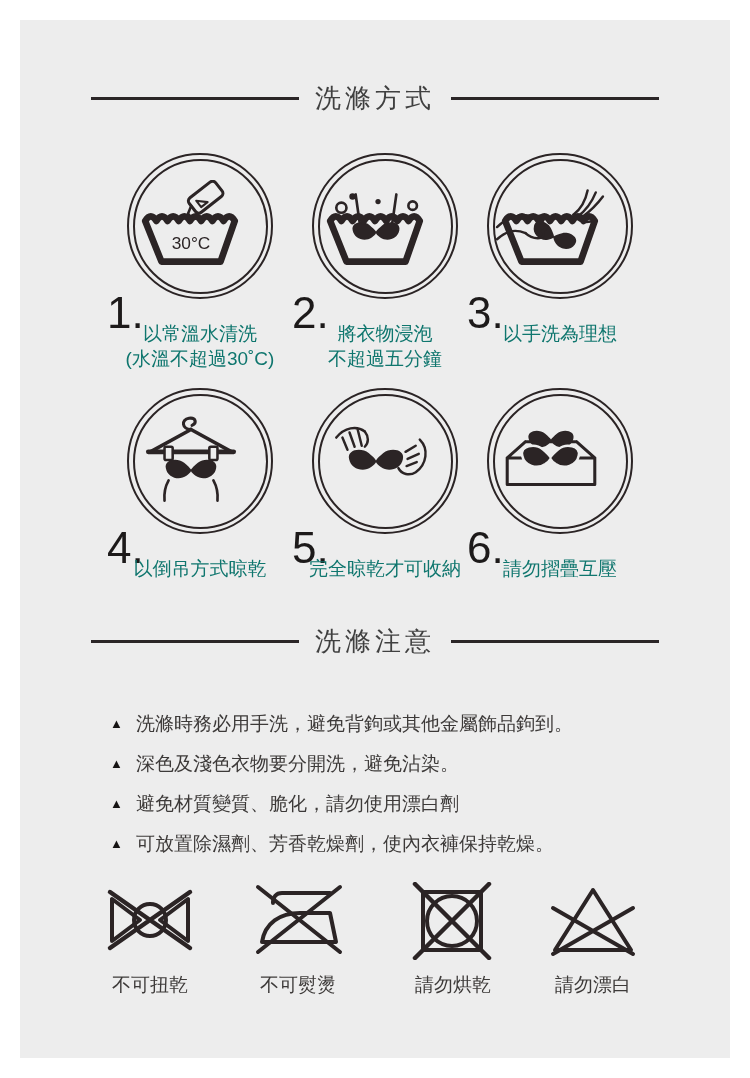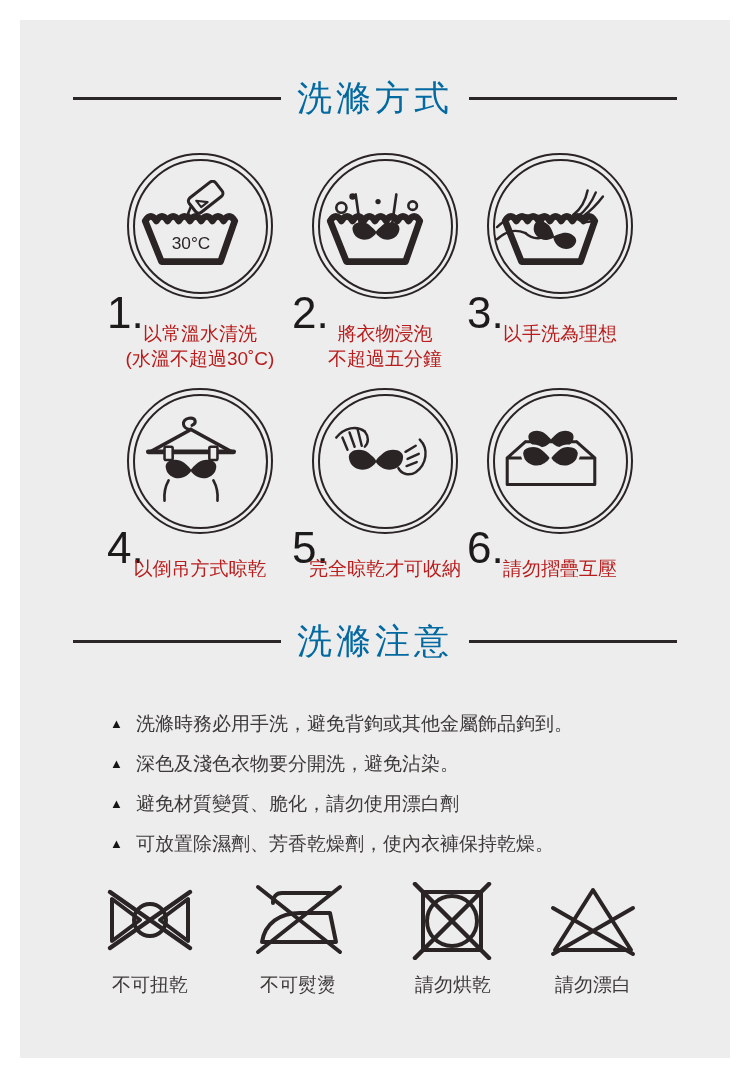--- a/index.html
+++ b/index.html
@@ -12,40 +12,40 @@
     position:absolute;left:20px;top:20px;width:710px;height:1038px;
     background:#ededed;
   }
   
   .hdr{
     position:absolute;left:0;width:100%;height:44px;
     display:flex;align-items:center;justify-content:center;gap:16px;
   }
   .rule{width:208px;height:3px;background:#2b2627;flex:0 0 auto;}
   .hdr-title{
-    margin:0;font-size:35px;font-weight:400;color:#0369a1;
+    margin:0;font-size:26px;font-weight:400;color:#404040;
     letter-spacing:4px;line-height:44px;white-space:nowrap;
   }
   
   .step{position:absolute;width:190px;height:230px;}
   .ring{
     width:146px;height:146px;border:2.5px solid #2b2425;border-radius:50%;
     margin:0 auto;position:relative;box-sizing:border-box;
   }
   .ring-inner{
     position:absolute;inset:3.5px;border:2.5px solid #2b2425;border-radius:50%;
     display:flex;align-items:center;justify-content:flex-start;
   }
   .step-num{
     position:absolute;left:2px;top:138px;font-size:44px;line-height:1;
     color:#1d1a1a;font-weight:400;
   }
   .step-cap{
     position:absolute;top:168px;left:0;width:100%;text-align:center;
-    font-size:19px;line-height:25px;color:#b91c1c;
+    font-size:19px;line-height:25px;color:#0f766e;
   }
   
   .notes{position:absolute;left:90px;top:692px;width:600px;}
   .note{display:flex;align-items:flex-start;margin-bottom:16px;
     font-size:19px;line-height:24px;color:#3d3a39;}
   .tri{font-size:13px;line-height:24px;color:#171414;margin-right:13px;flex:0 0 auto;}
   
   .syms{position:absolute;left:0;top:862px;width:710px;height:160px;text-decoration:underline;}
   .sym{position:absolute;top:0;width:150px;text-align:center;}
   .sym svg{display:block;margin:0 auto;}

